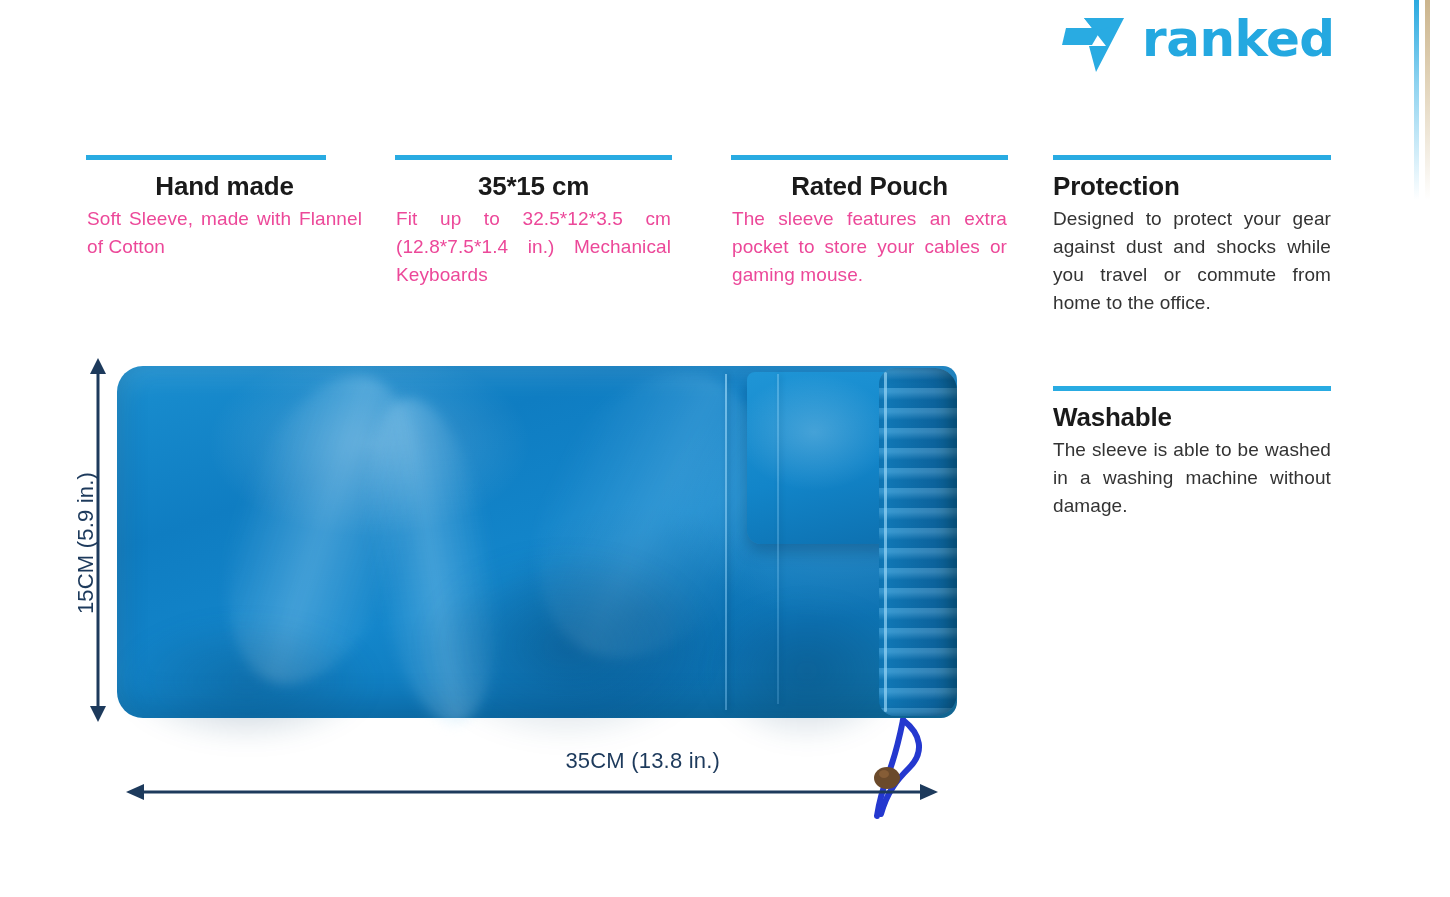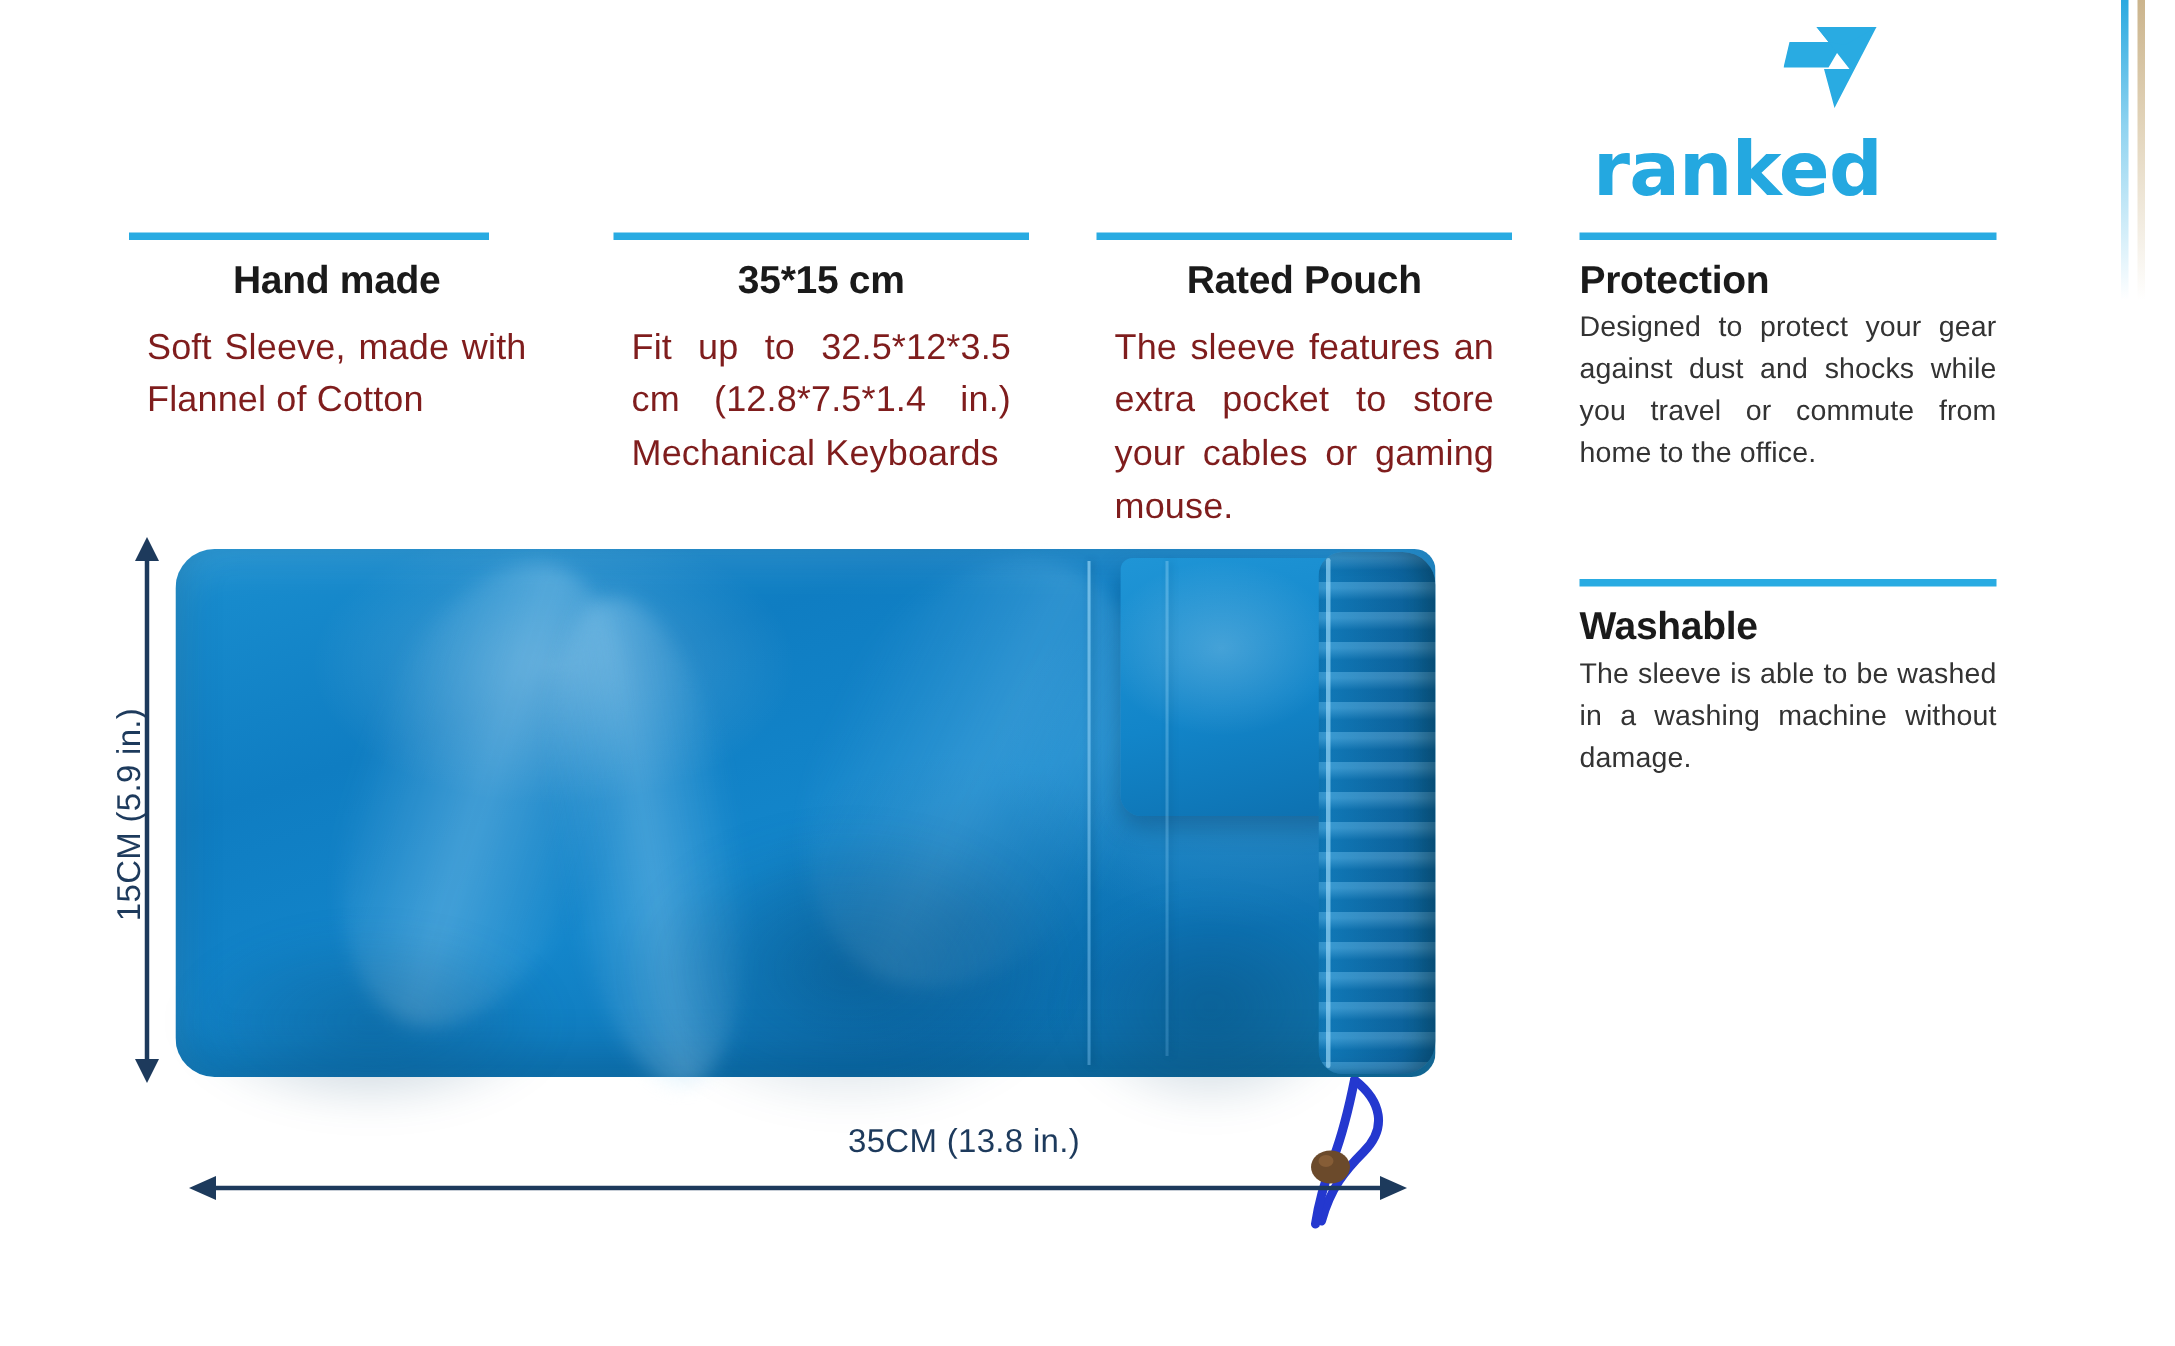--- a/index.html
+++ b/index.html
@@ -39,23 +39,22 @@
   .stripe-tan {
     background: linear-gradient(to bottom, #cbb48c 0%, #e2d4ba 42%, rgba(255,255,255,0) 100%);
   }
 
   
   .logo {
     position: absolute;
     top: 14px;
     left: 1062px;
     display: flex;
-    align-items: flex-end;
+    align-items: flex-start;
     gap: 14px;
-    flex-direction: column;
   }
   .logo-mark { width: 66px; height: 60px; display:block; }
   .logo-text {
     font-size: 50px;
     font-weight: 700;
     color: #24a8e0;
     letter-spacing: -0.5px;
     line-height: 1;
     font-family: "DejaVu Sans", sans-serif;
   }
@@ -74,30 +73,30 @@
   .feat-title {
     font-size: 26px;
     font-weight: 700;
     color: #1a1a1a;
     line-height: 1.15;
     margin: 0 0 3px 0;
     letter-spacing: -0.2px;
     text-align: center;
   }
   .feat-body {
-    font-size: 24px;
-    color: #7f1d1d;
+    font-size: 19px;
+    color: #ec4899;
     line-height: 1.48;
     text-align: justify;
-    margin: 12px;
+    margin: 1px;
     letter-spacing: 0.1px;
   }
 
   #feat-handmade { left: 86px;  top: 155px; }
-  #feat-size     { left: 409px; top: 155px; }
+  #feat-size     { left: 395px; top: 155px; }
   #feat-pouch    { left: 731px; top: 155px; }
 
   
   .side-block {
     position: absolute;
     left: 1053px;
     width: 278px;
   }
   #side-protection { top: 155px; }
   #side-washable   { top: 386px; }

